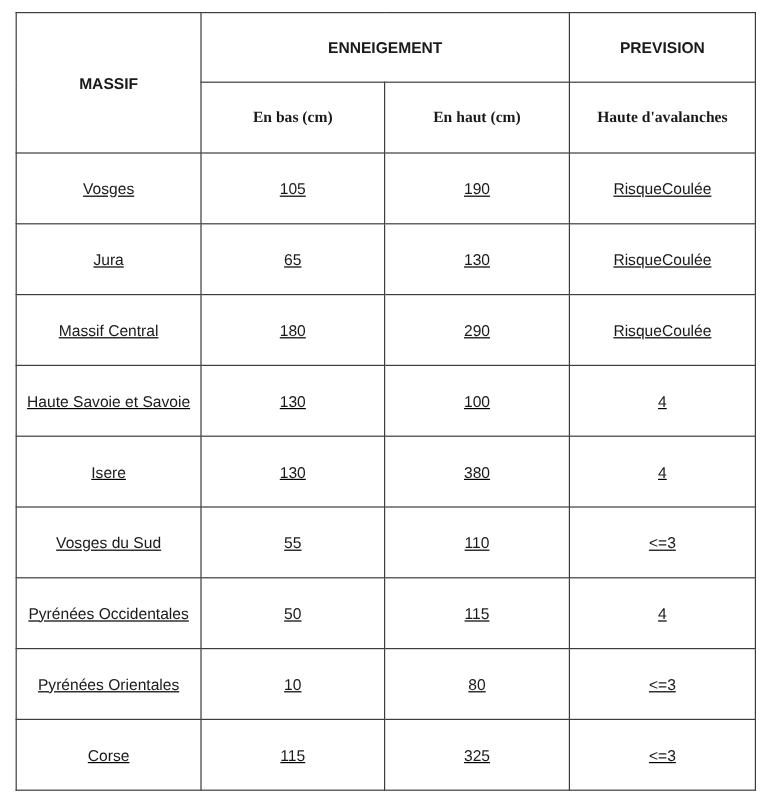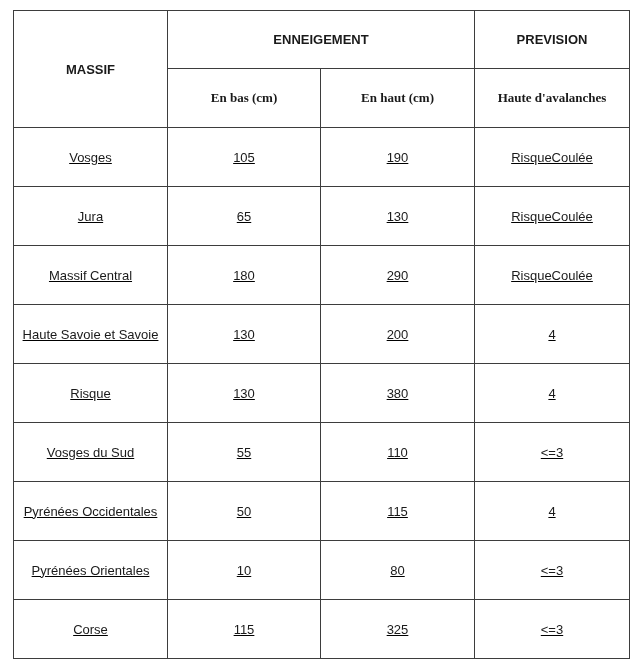--- a/index.html
+++ b/index.html
@@ -74,25 +74,25 @@
       </tr>
       <tr class="data-row">
         <td>Massif Central</td>
         <td>180</td>
         <td>290</td>
         <td>RisqueCoulée</td>
       </tr>
       <tr class="data-row">
         <td>Haute Savoie et Savoie</td>
         <td>130</td>
-        <td>200</td>
+        <td>100</td>
         <td>4</td>
       </tr>
       <tr class="data-row">
-        <td>Risque</td>
+        <td>Isere</td>
         <td>130</td>
         <td>380</td>
         <td>4</td>
       </tr>
       <tr class="data-row">
         <td>Vosges du Sud</td>
         <td>55</td>
         <td>110</td>
         <td>&lt;=3</td>
       </tr>

